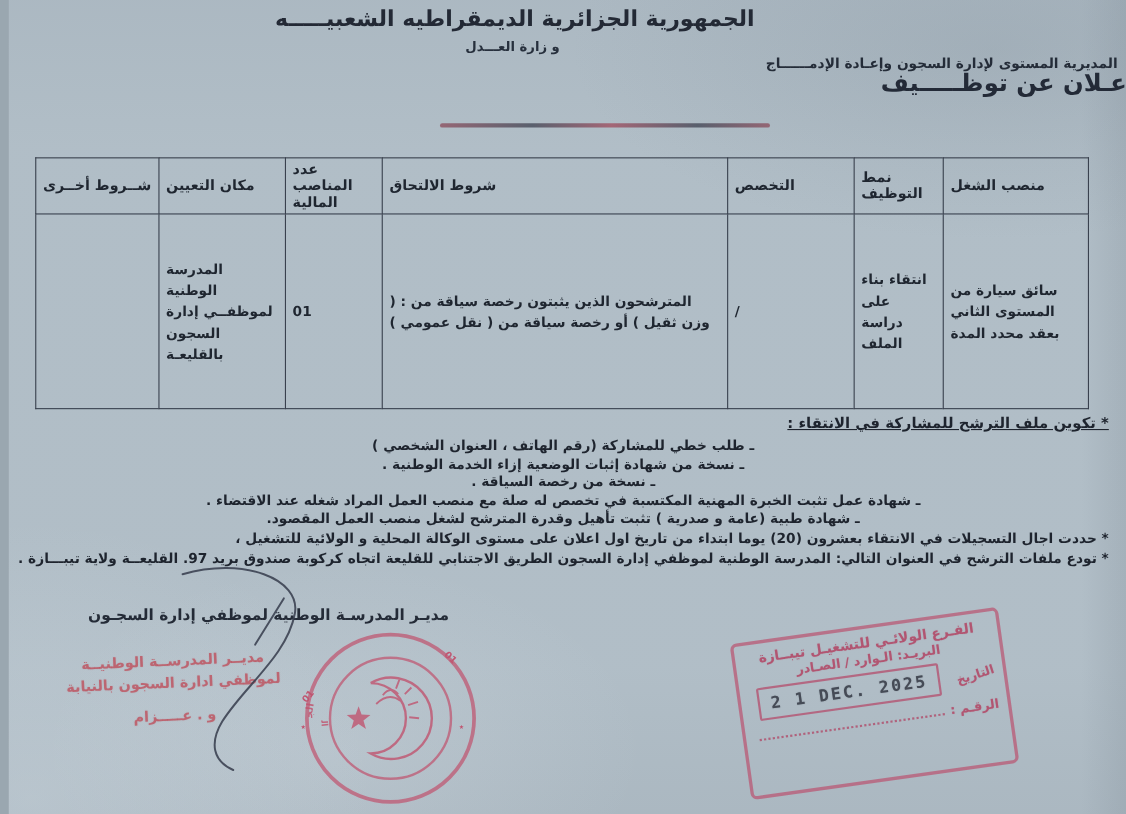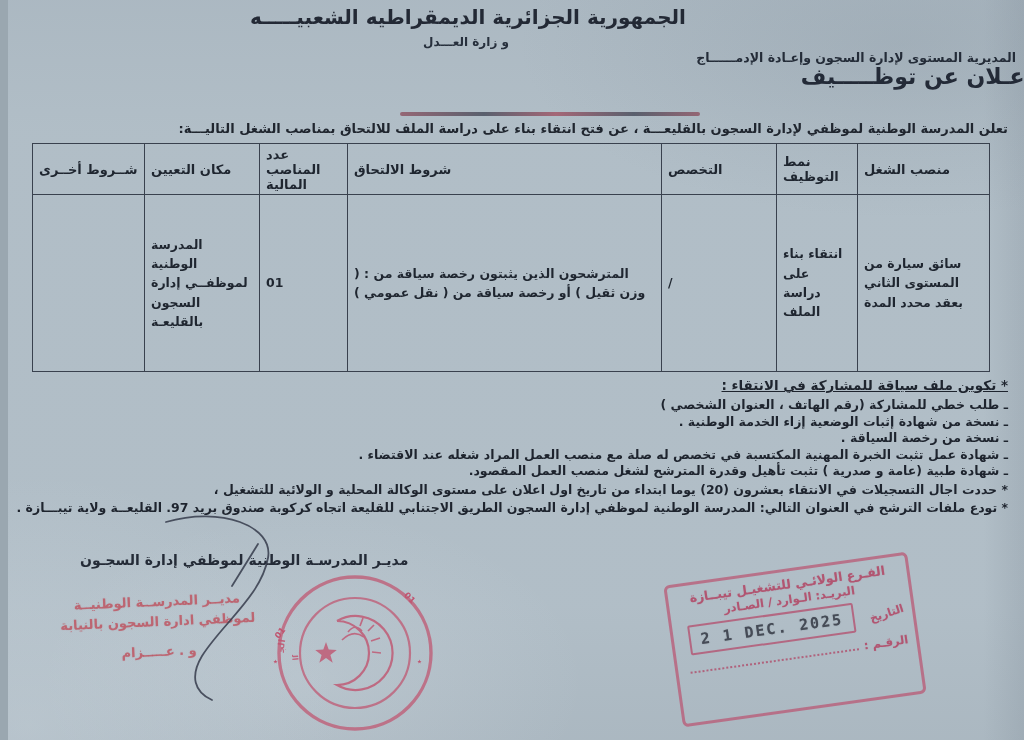--- a/index.html
+++ b/index.html
@@ -27,21 +27,21 @@
   table.jobs{position:absolute;top:143px;right:34px;width:957px;border-collapse:collapse;table-layout:fixed;}
   table.jobs th,table.jobs td{border:1.5px solid #39414e;text-align:left;vertical-align:middle;
     font-weight:700;color:#1f2630;padding:2px 6px;}
   table.jobs th{height:46px;font-size:13px;}
   table.jobs td{height:172px;font-size:12.5px;line-height:1.55;}
   td.cell-conditions{padding:0 14px;}
   td.cell-count{font-size:13.5px;}
   
   .notes{top:377px;right:16px;width:992px;text-align:right;color:#1e242e;}
   .nh{font-size:13.5px;text-decoration:underline;margin-bottom:4px;}
-  .ni{font-size:12.5px;line-height:16.5px;}
+  .ni{font-size:12.5px;line-height:16.5px;text-align:center;}
   .nl{font-size:12.5px;line-height:16px;margin-top:2px;}
   .remark{margin-top:8px;margin-right:100px;font-size:13px;}
   .remark-label{text-decoration:underline;font-size:13.5px;margin-left:6px;}
   
   .sig-title{top:552px;left:72px;font-size:14px;color:#242b37;}
   .ghost{top:592px;left:40px;width:220px;text-align:center;transform:rotate(-2.5deg);
     color:rgba(190,70,82,.62);font-size:13px;line-height:1.55;text-shadow:0 0 1px rgba(190,70,82,.35);}
   .ghost .g3{margin-top:10px;letter-spacing:2px;}
   
   .rect-stamp{top:568px;left:664px;width:224px;height:126px;transform:rotate(-8deg);
@@ -69,21 +69,20 @@
   <div class="abs hdr-country">الجمهورية الجزائرية الديمقراطيه الشعبيـــــه</div>
   <div class="abs hdr-ministry">و زارة  العـــدل</div>
 
   <div class="abs hdr-right">
     <div>المديرية المستوى لإدارة السجون وإعـادة الإدمــــــاج</div>
   </div>
 
   <div class="abs title">إعـلان عن توظـــــيف</div>
   <div class="abs title-underline"></div>
 
-  <div class="abs intro">تعلن المدرسة الوطنية لموظفي لإدارة السجون بالقليعـــة  ، عن فتح انتقاء بناء على دراسة الملف للالتحاق بمناصب الشغل التاليـــة:</div>
 
   <table class="jobs">
     <colgroup>
       <col style="width:132px">
         <col style="width:81px">
         <col style="width:115px">
       <col style="width:314px">
         <col style="width:88px">
         <col style="width:115px">
         <col style="width:112px">
@@ -106,21 +105,21 @@
         <td>/</td>
         <td class="cell-conditions">المترشحون الذين يثبتون رخصة سياقة من : ( وزن ثقيل ) أو رخصة سياقة من ( نقل عمومي )</td>
         <td class="cell-count">01</td>
         <td>المدرسة الوطنية لموظفــي إدارة السجون بالقليعـة</td>
         <td></td>
       </tr>
     </tbody>
   </table>
 
   <div class="abs notes">
-    <div class="nh">* تكوين  ملف سياقة  للمشاركة في الانتقاء :</div>
+    <div class="nh">* تكوين  ملف الترشح  للمشاركة في الانتقاء :</div>
     <div class="ni">ـ طلب خطي للمشاركة (رقم الهاتف ، العنوان الشخصي )</div>
     <div class="ni">ـ نسخة من  شهادة إثبات الوضعية إزاء الخدمة الوطنية .</div>
     <div class="ni">ـ نسخة من رخصة السياقة .</div>
     <div class="ni">ـ شهادة عمل تثبت الخبرة المهنية المكتسبة في تخصص له صلة مع منصب العمل المراد شغله عند الاقتضاء .</div>
     <div class="ni">ـ شهادة طبية (عامة و صدرية )  تثبت تأهيل وقدرة المترشح لشغل منصب العمل المقصود.</div>
     <div class="nl">* حددت اجال التسجيلات في الانتقاء  بعشرون (20) يوما ابتداء  من تاريخ اول اعلان على مستوى  الوكالة المحلية و الولائية للتشغيل ،</div>
     <div class="nl">* تودع ملفات الترشح في العنوان التالي:  المدرسة الوطنية لموظفي إدارة السجون الطريق الاجتنابي للقليعة اتجاه كركوبة  صندوق بريد 97. القليعــة  ولاية تيبـــازة .</div>
   </div>
 
   <div class="abs sig-title">مديـر المدرسـة الوطنية لموظفي إدارة السجـون</div>

